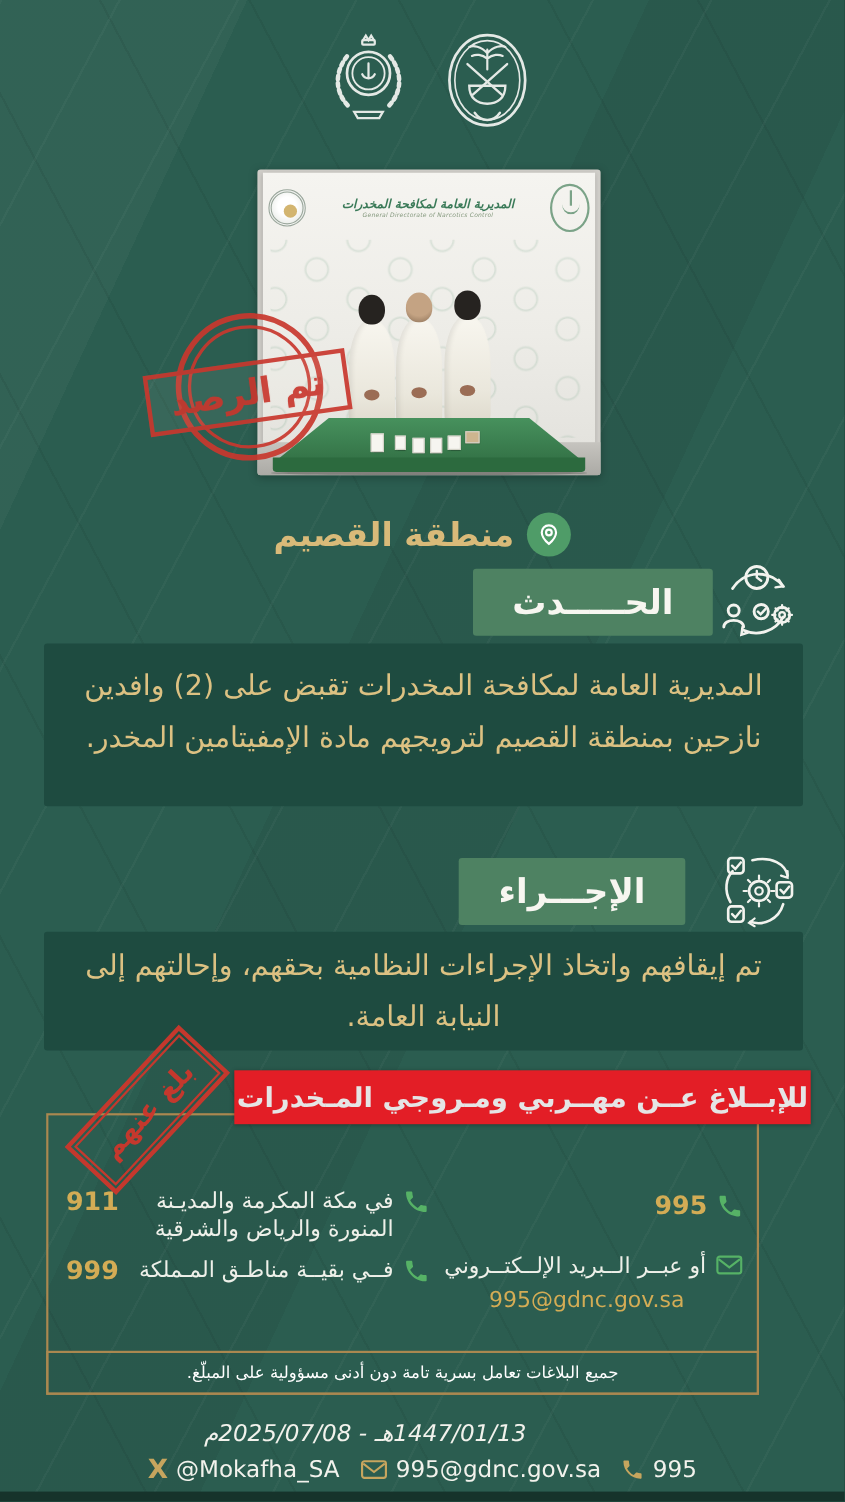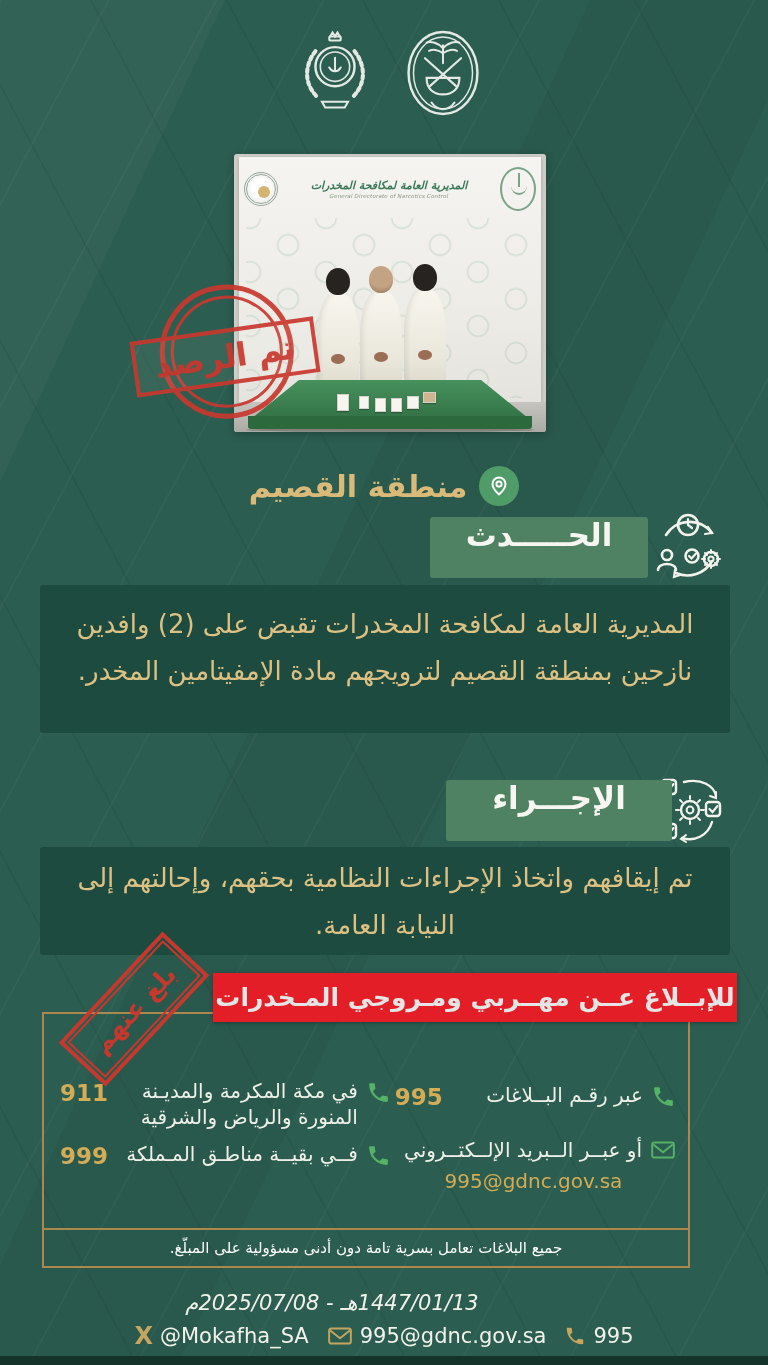--- a/index.html
+++ b/index.html
@@ -68,24 +68,24 @@
     border:4px solid #cd372c;display:flex;align-items:center;justify-content:center;}
   #stamp-balagh::after{content:'';position:absolute;inset:2px;border:2px solid #cd372c;}
   #stamp-balagh span{font-size:25px;font-weight:bold;color:#cd372c;direction:rtl;}
 
   
   #location-row{left:0;top:450px;width:768px;display:flex;flex-direction:row-reverse;align-items:center;justify-content:center;gap:12px;z-index:2;margin-top:16px;}
   #location-icon{width:40px;height:40px;border-radius:50%;background:#4f9c68;display:flex;align-items:center;justify-content:center;flex:0 0 auto;}
   #location-label{font-size:30px;font-weight:bold;color:#d9ba79;direction:rtl;}
 
   
-  .section-header{background:#4e8262;border-radius:3px;display:flex;justify-content:center;z-index:2;}
+  .section-header{background:#4e8262;border-radius:3px;display:flex;align-items:center;justify-content:center;z-index:2;}
   .section-header span{color:#f7f6f0;font-weight:bold;font-size:31px;direction:rtl;}
   #event-header{left:430px;top:517px;width:218px;height:61px;}
-  #proc-header{left:446px;top:780px;width:226px;height:61px;}
+  #proc-header{left:417px;top:780px;width:206px;height:61px;}
   .section-icon{z-index:2;}
   #event-icon{left:650px;top:509px;width:76px;height:76px;}
   #proc-icon{left:650px;top:772px;width:76px;height:76px;}
   .section-body{background:#1e4b40;border-radius:3px;color:#dcc182;direction:rtl;text-align:center;z-index:1;}
   #event-body{left:40px;top:585px;width:690px;height:148px;font-size:26px;line-height:1.8;padding:16px 24px;}
   #proc-body{left:40px;top:847px;width:690px;height:108px;font-size:26px;line-height:1.8;padding:8px 24px;}
 
   
   #red-banner{left:213px;top:973px;width:524px;height:49px;background:#e31e26;display:flex;align-items:center;justify-content:center;z-index:5;box-shadow:0 1px 4px rgba(0,0,0,.3);}
   #red-banner span{color:#e5e5e5;font-weight:bold;font-size:25px;direction:rtl;}
@@ -253,21 +253,20 @@
   <div id="gold-box" class="abs">
     <div id="contact-cols">
 
       <div id="ccol-right" class="ccol">
         <div class="crow">
           <span class="cicon">
             <svg width="25" height="25" viewBox="0 0 24 24">
                 <path fill="#56b266" d="M6.62 10.79c1.44 2.83 3.76 5.14 6.59 6.59l2.2-2.2c.27-.27.67-.36 1.02-.24 1.12.37 2.33.57 3.57.57.55 0 1 .45 1 1V20c0 .55-.45 1-1 1-9.39 0-17-7.61-17-17 0-.55.45-1 1-1h3.5c.55 0 1 .45 1 1 0 1.25.2 2.45.57 3.57.11.35.03.74-.25 1.02l-2.2 2.2z"></path>
               </svg>
           </span>
-          <span class="clabel">عبر رقـم البــلاغات</span>
           <span class="cnum">995</span>
         </div>
         <div class="crow" id="row-email">
           <span class="cicon">
             <svg width="26" height="22" viewBox="0 0 24 20">
                 <g fill="none" stroke="#56b266" stroke-width="1.8">
                   <rect x="2" y="3" width="20" height="14" rx="2"></rect>
                   <path d="M3 5 l9 7 9 -7"></path>
                 </g>
               </svg>

